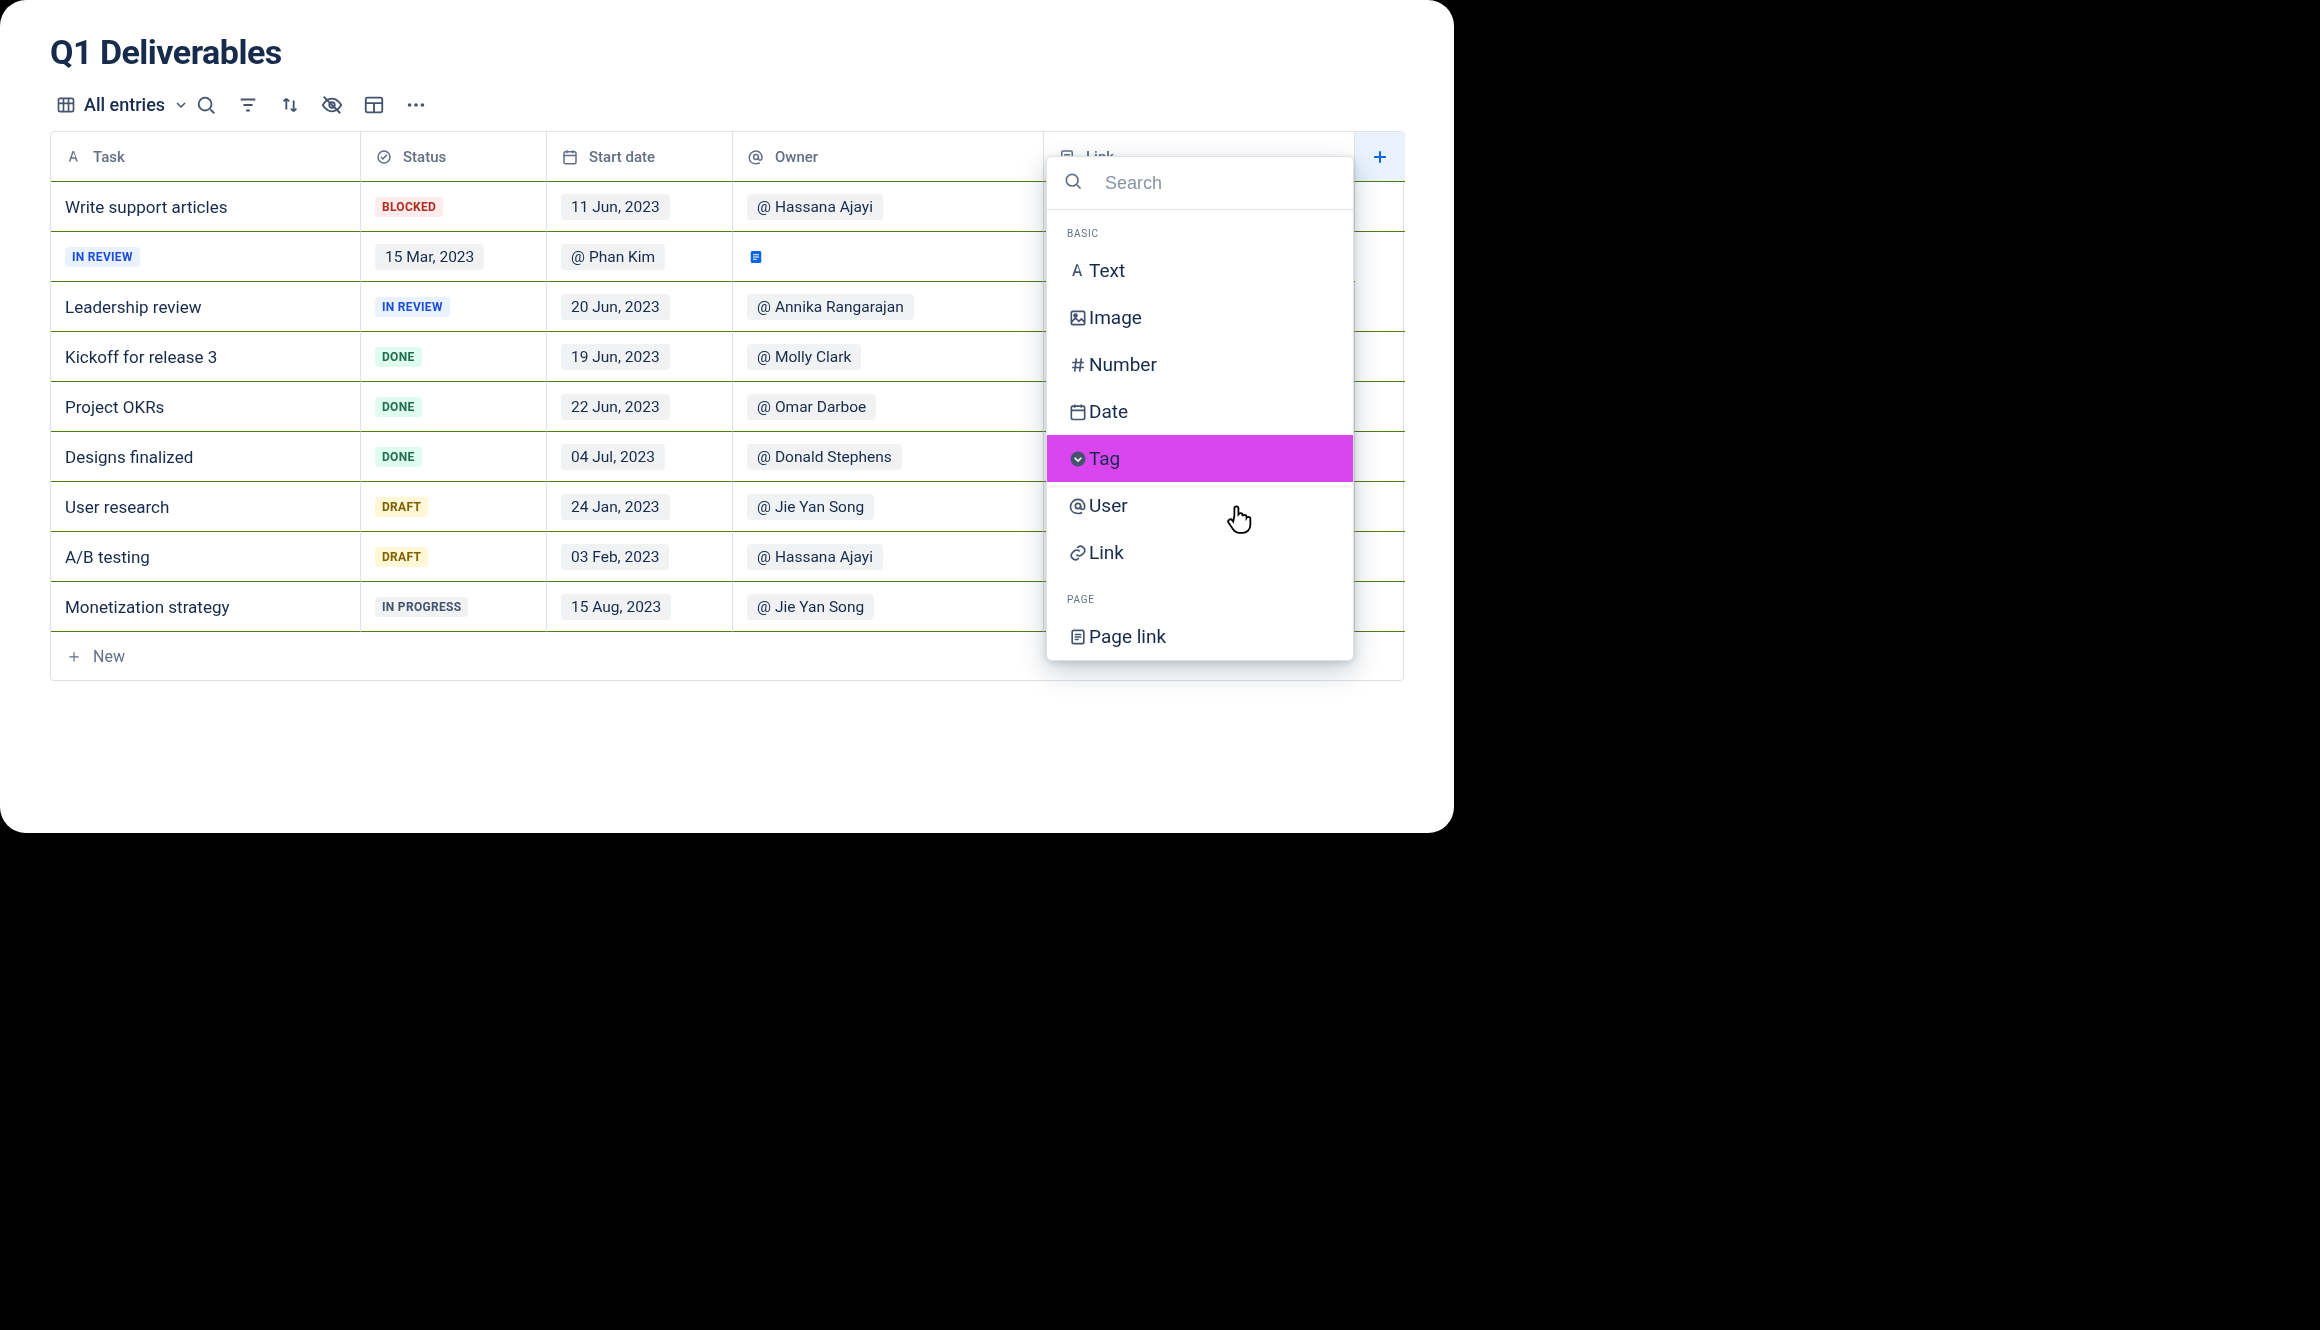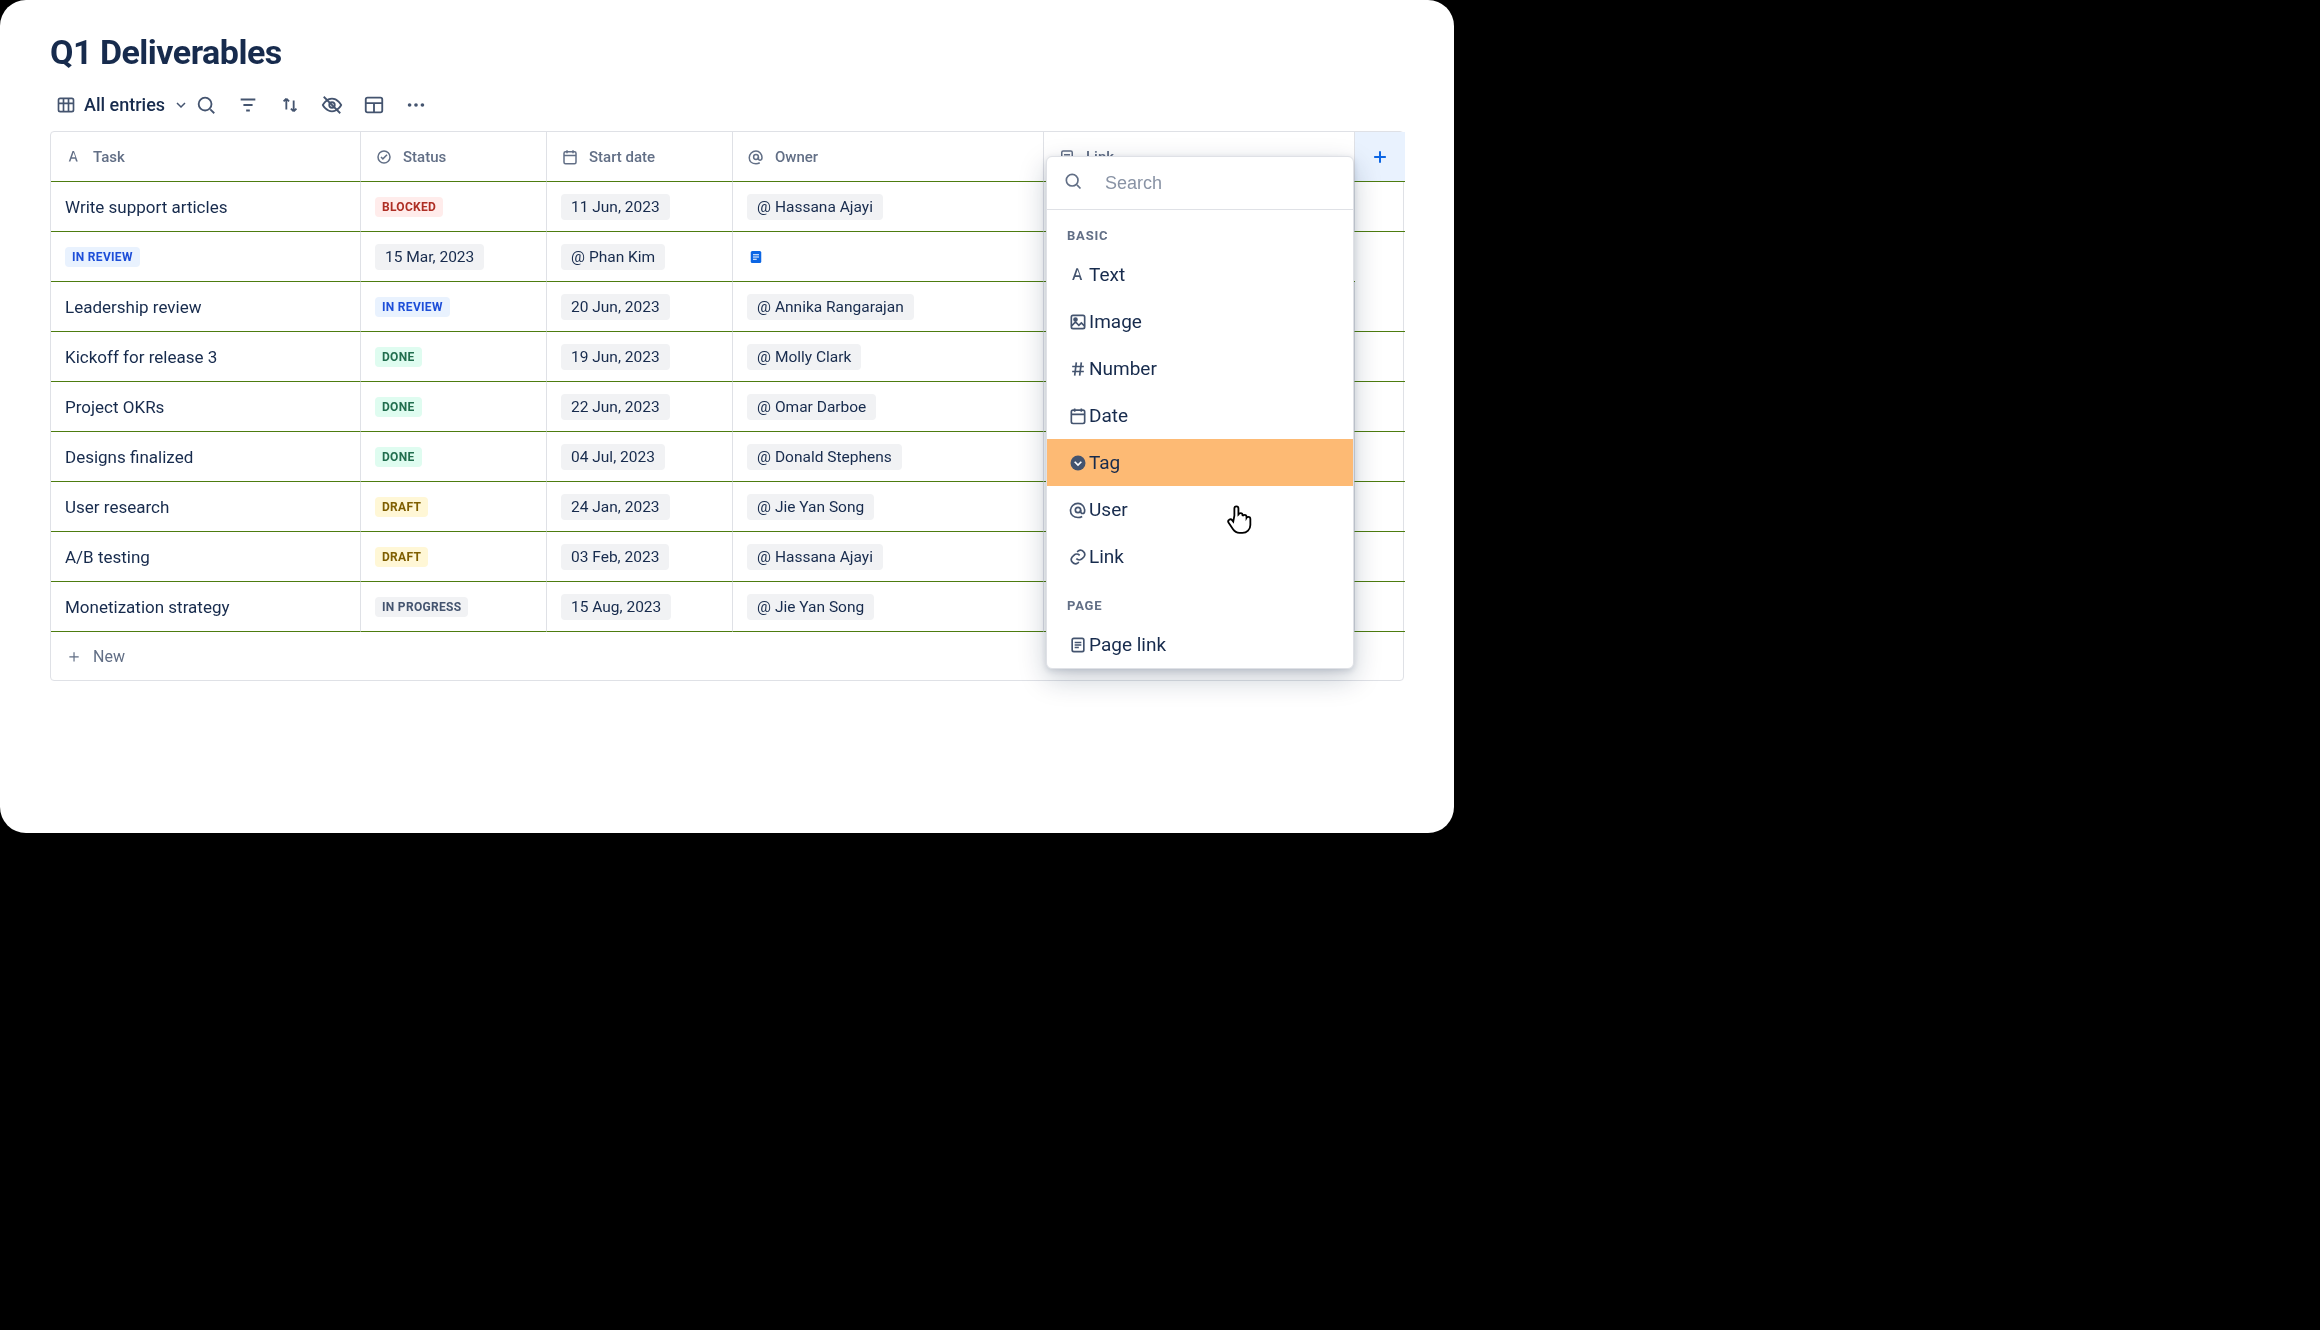--- a/index.html
+++ b/index.html
@@ -127,30 +127,30 @@
     display:flex; align-items:center; gap:22px;
     padding: 14px 16px;
     border-bottom:1px solid #DFE1E6;
     color:#626F86;
   }
   .popover .search-row input {
     border:none; outline:none; font-size:18px; flex:1; color:#172B4D;
   }
   .popover .search-row input::placeholder { color:#8993A5; }
   .popover .section-label {
-    font-size:13px; font-weight:700; letter-spacing:0.8px;
+    font-size:10px; font-weight:400; letter-spacing:0.8px;
     color:#626F86; padding: 18px 20px 8px 20px;
   }
   .popover .opt {
     display:flex; align-items:center; 
     padding: 12px 20px;
     font-size:19px; color:#172B4D; cursor:pointer;
   }
   .popover .opt .oicon { width:22px; display:flex; justify-content:center; color:#44546F; }
-  .popover .opt.highlight { background:#fdba74; }
+  .popover .opt.highlight { background:#d946ef; }
   .cursor-hand {
     position:absolute;
     top: 500px;
     left: 1222px;
     z-index: 60;
     pointer-events:none;
   }
 </style>
 </head>
 <body>

